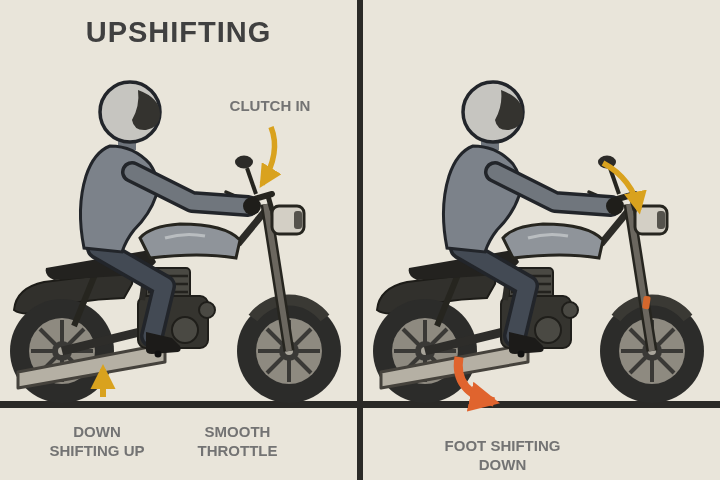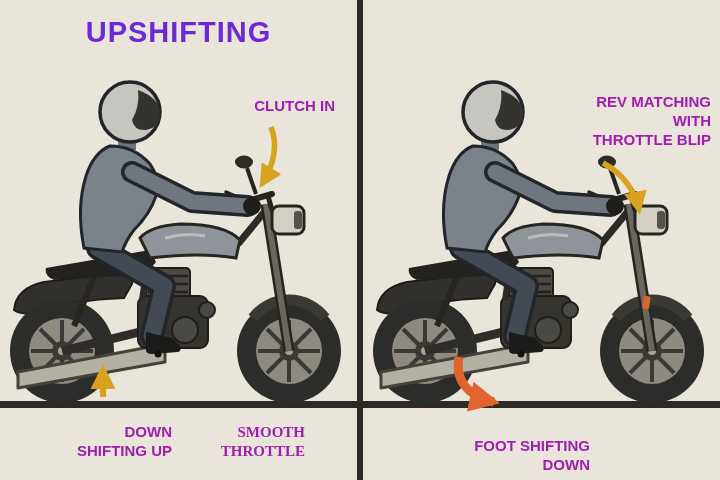--- a/index.html
+++ b/index.html
@@ -10,29 +10,29 @@
     overflow:hidden;
   }
   .page { position:relative; width:720px; height:480px; background:#e9e5da; display:flex; }
   .panel { position:relative; width:357px; height:480px; }
   .divider { position:relative; width:6px; height:480px; background:#2b2a27; z-index:6; }
   .ground { position:absolute; left:0; right:0; top:401px; height:7px; background:#2b2a27; z-index:2; }
   .panel-svg { position:absolute; left:0; top:0; z-index:3; }
   .panel-title {
     position:absolute; top:16px; left:0; width:100%;
     text-align:center; font-size:29px; font-weight:bold;
-    letter-spacing:1px; color:#6d28d9; z-index:4;
+    letter-spacing:1px; color:#404040; z-index:4;
   }
   .label {
     position:absolute; font-weight:bold; font-size:15px; line-height:1.25;
-    color:#a21caf; text-align:right; white-space:pre-line; z-index:4;
+    color:#737373; text-align:center; white-space:pre-line; z-index:4;
   }
   .lbl-clutch   { left:205px; top:97px;  width:130px; }
   .lbl-footup   { left:22px;  top:423px; width:150px; }
-  .lbl-smooth   { left:170px; top:423px; width:135px;font-family:Liberation Serif, serif; }
+  .lbl-smooth   { left:170px; top:423px; width:135px; }
   .lbl-rev      { left:190px; top:93px;  width:158px; }
   .lbl-footdown { left:52px;  top:437px; width:175px; }
   .hidden-defs { position:absolute; width:0; height:0; overflow:hidden; }
 </style>
 </head>
 <body>
 
 <svg class="hidden-defs" aria-hidden="true">
   <defs>
     <g id="moto-art">
@@ -155,21 +155,18 @@
         <marker id="aho2" viewBox="0 0 10 10" refX="8" refY="5" markerWidth="3.4" markerHeight="3.4" orient="auto-start-reverse">
           <path d="M0,0 L10,5 L0,10 Z" fill="#e0642e"></path>
         </marker>
       </defs>
       <use href="#moto-art"></use>
       <rect x="280" y="296" width="7" height="13" rx="2" fill="#d4672c" transform="rotate(8 283 302)"></rect>
       <path d="M240,163 C259,173 272,190 276,210" fill="none" stroke-width="5.5" marker-end="url(#ahy2)" stroke="#d9a21e"></path>
       <path d="M96,357 C92,380 104,396 131,402" fill="none" stroke-width="9" marker-end="url(#aho2)" stroke="#e0642e"></path>
     </svg>
 
-    <div class="label lbl-rev">REV MATCHING
-WITH
-THROTTLE BLIP</div>
     <div class="label lbl-footdown">FOOT SHIFTING
 DOWN</div>
   </section>
 
   <div class="ground"></div>
 </div>
 
 </body></html>

